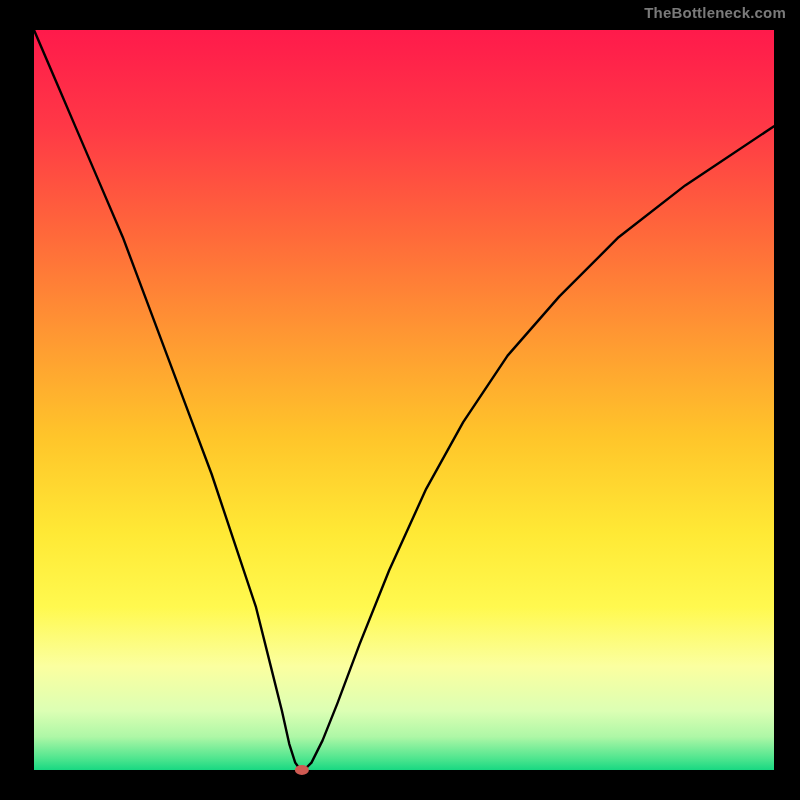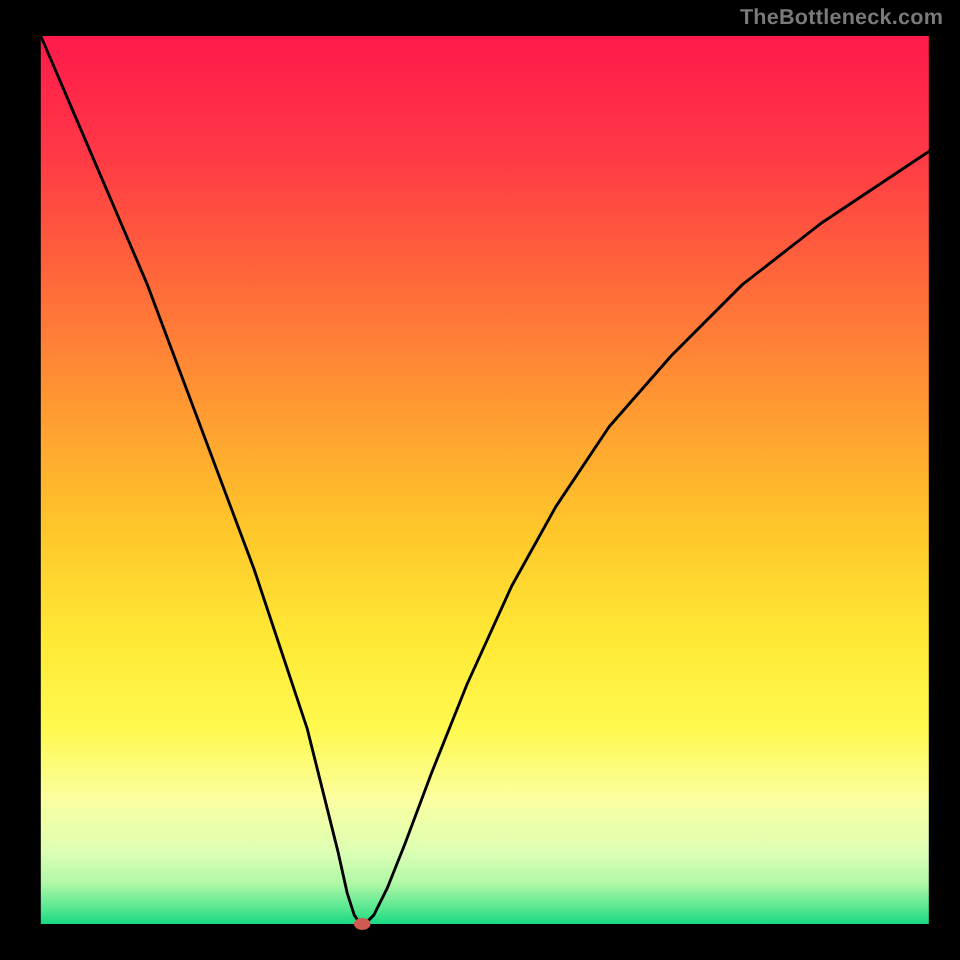--- a/index.html
+++ b/index.html
@@ -14,21 +14,21 @@
   .frame {
     position: relative;
     width: 800px;
     height: 800px;
   }
   .watermark {
     position: absolute;
     top: 4px;
     right: 14px;
     color: #7a7a7a;
-    font-size: 18px;
+    font-size: 15px;
     font-weight: 600;
     letter-spacing: 0.2px;
     z-index: 5;
   }
   svg {
     position: absolute;
     top: 0;
     left: 0;
   }
 </style>

